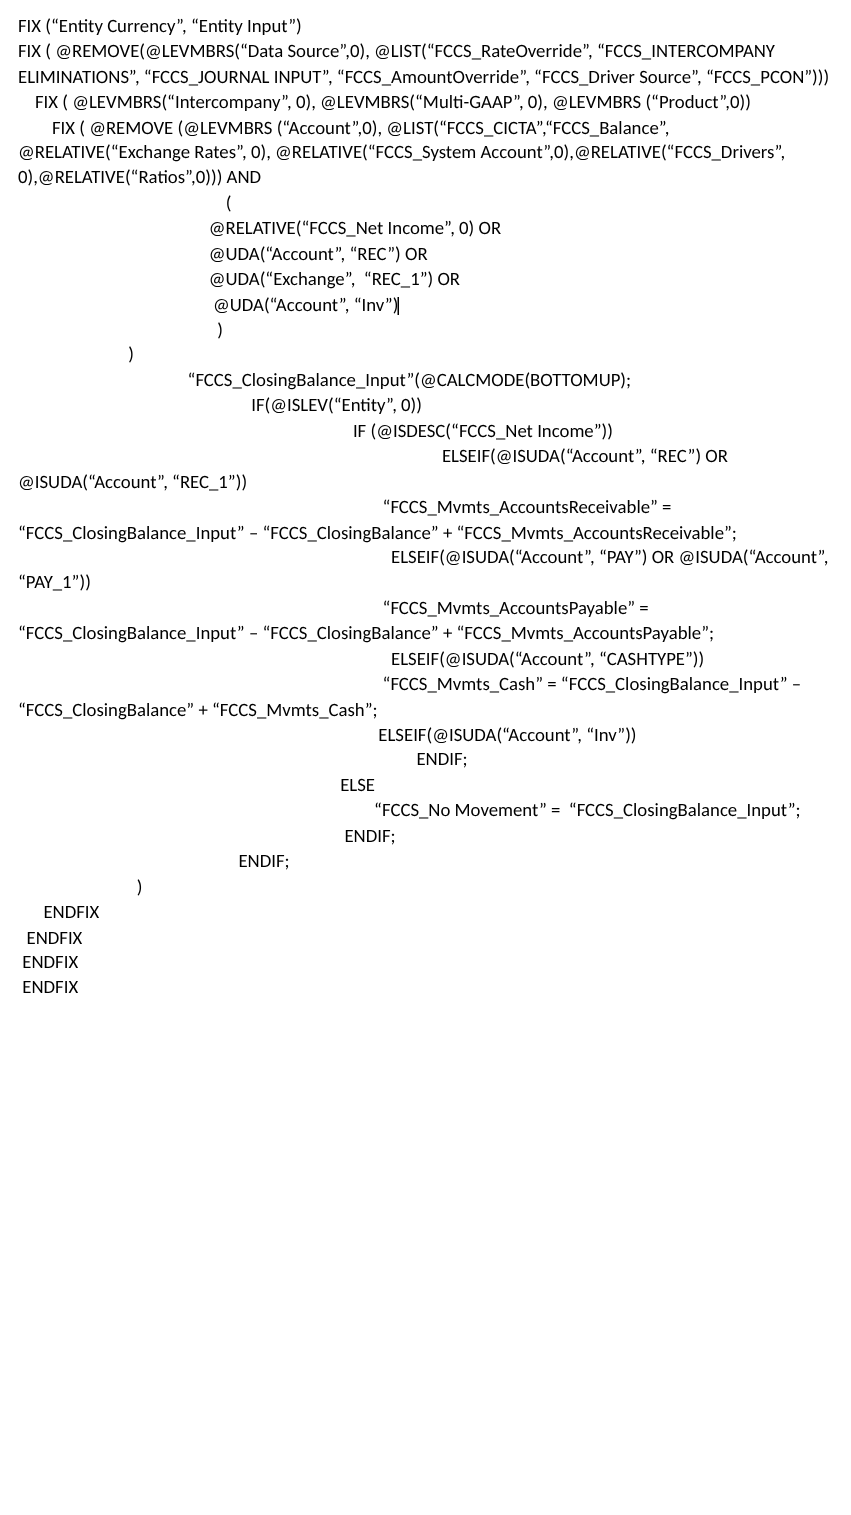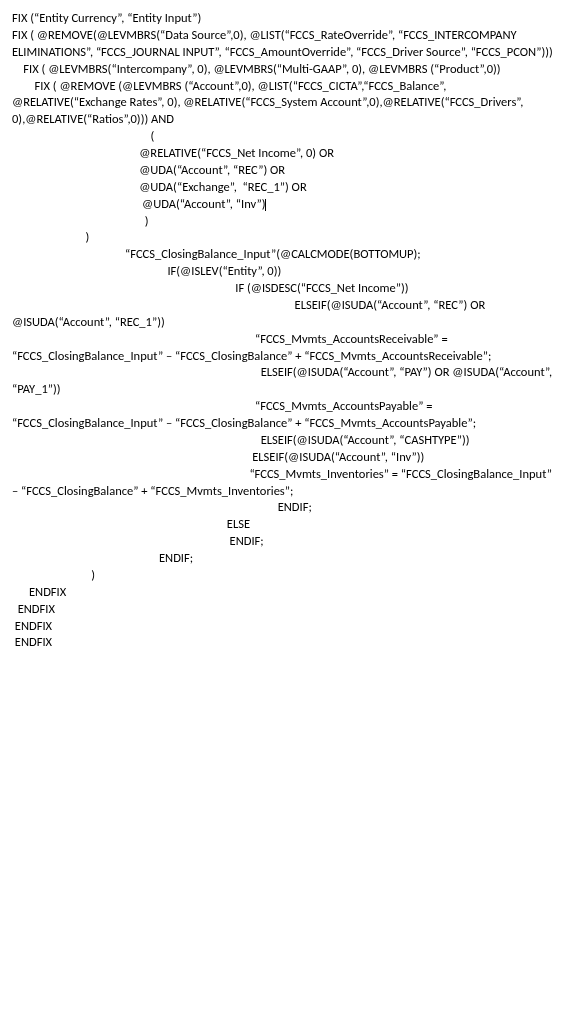--- a/index.html
+++ b/index.html
@@ -45,24 +45,25 @@
 <div class="line">                          )</div>
 <div class="line">                                        “FCCS_ClosingBalance_Input”(@CALCMODE(BOTTOMUP);</div>
 <div class="line"></div>
 <div class="line">                                                       IF(@ISLEV(“Entity”, 0))</div>
 <div class="line">                                                                               IF (@ISDESC(“FCCS_Net Income”))</div>
 <div class="line">                                                                                                    ELSEIF(@ISUDA(“Account”, “REC”) OR @ISUDA(“Account”, “REC_1”))</div>
 <div class="line">                                                                                      “FCCS_Mvmts_AccountsReceivable” = “FCCS_ClosingBalance_Input” – “FCCS_ClosingBalance” + “FCCS_Mvmts_AccountsReceivable”;</div>
 <div class="line">                                                                                        ELSEIF(@ISUDA(“Account”, “PAY”) OR @ISUDA(“Account”,  “PAY_1”))</div>
 <div class="line">                                                                                      “FCCS_Mvmts_AccountsPayable” = “FCCS_ClosingBalance_Input” – “FCCS_ClosingBalance” + “FCCS_Mvmts_AccountsPayable”;</div>
 <div class="line">                                                                                        ELSEIF(@ISUDA(“Account”, “CASHTYPE”))</div>
+<div class="line">                                                                                      “FCCS_Mvmts_Cash” = “FCCS_ClosingBalance_Input” – “FCCS_ClosingBalance” + “FCCS_Mvmts_Cash”;</div>
 <div class="line">                                                                                     ELSEIF(@ISUDA(“Account”, “Inv”))</div>
-<div class="line">                                                                                    “FCCS_Mvmts_Inventories” = “FCCS_ClosingBalance_Input” – “FCCS_ClosingBalance” + “FCCS_Mvmts_Inventories”;</div>
 <div class="line">                                                                                              ENDIF;</div>
 <div class="line">                                                                            ELSE</div>
+<div class="line">                                                                                    “FCCS_No Movement” =  “FCCS_ClosingBalance_Input”;</div>
 <div class="line">                                                                             ENDIF;</div>
 <div class="line"></div>
 <div class="line">                                                    ENDIF;</div>
 <div class="line">                            )</div>
 <div class="line">      ENDFIX</div>
 <div class="line">  ENDFIX</div>
 <div class="line"></div>
 <div class="line"> ENDFIX</div>
 <div class="line"> ENDFIX</div>
 </div>

